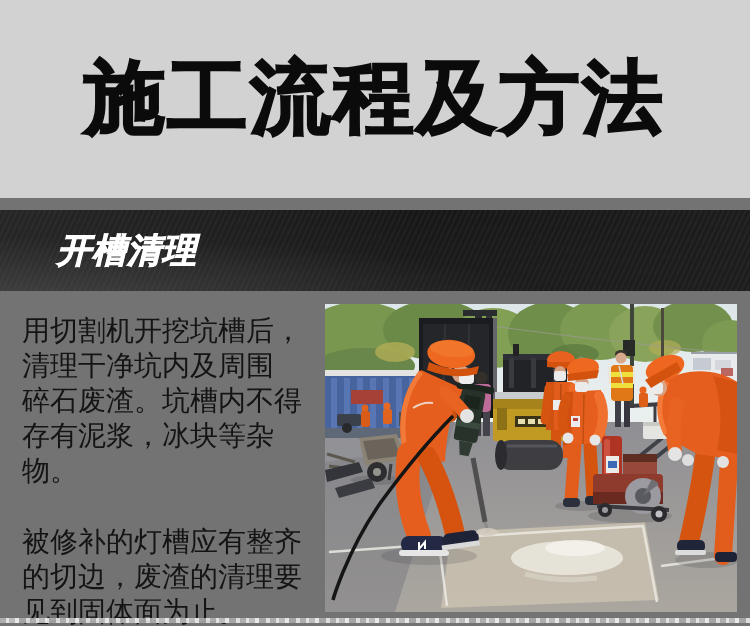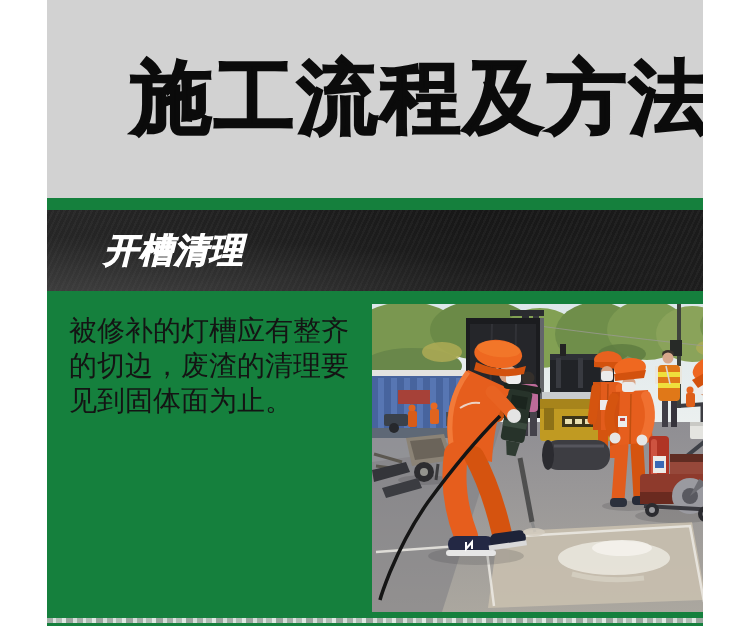--- a/index.html
+++ b/index.html
@@ -1,22 +1,22 @@
 <!DOCTYPE html>
 <html><head>
 <meta charset="utf-8">
 <style>
   * { margin: 0; padding: 0; box-sizing: border-box; }
   html, body { background: #ffffff; }
   body { font-family: "Liberation Sans", sans-serif; }
   .page {
     position: relative;
-    width: 656px;
+    width: 750px;
     height: 626px;
-    background: #15803d;
+    background: #737373;
     overflow: hidden;
     margin: 0 auto;
   }
   
   .hero {
     position: absolute;
     left: 0; top: 0;
     width: 750px; height: 198px;
     background: #d2d2d2;
     display: flex;
@@ -97,20 +97,24 @@
   <header class="hero">
     <h1>施工流程及方法</h1>
   </header>
 
   <div class="banner">
     <span class="label">开槽清理</span>
   </div>
 
   <main>
     <div class="bodytext">
+      <p>用切割机开挖坑槽后，
+清理干净坑内及周围
+碎石废渣。坑槽内不得
+存有泥浆，冰块等杂物。</p>
       <p>被修补的灯槽应有整齐
 的切边，废渣的清理要
 见到固体面为止。</p>
     </div>
 
     <figure class="photo">
       <svg width="412" height="308" viewBox="0 0 412 308" xmlns="http://www.w3.org/2000/svg">
         <defs>
           <linearGradient id="skyGrad" x1="0" y1="0" x2="0" y2="1">
             <stop offset="0" stop-color="#dde7ea"></stop>

